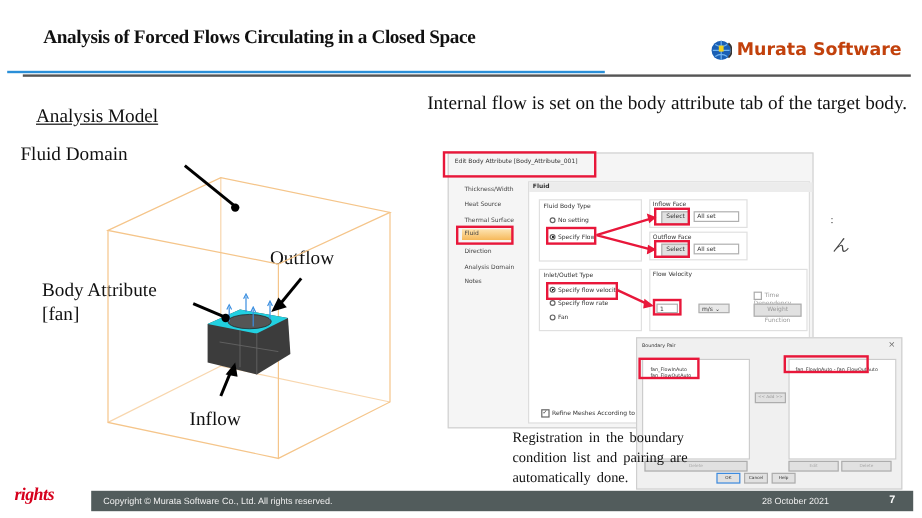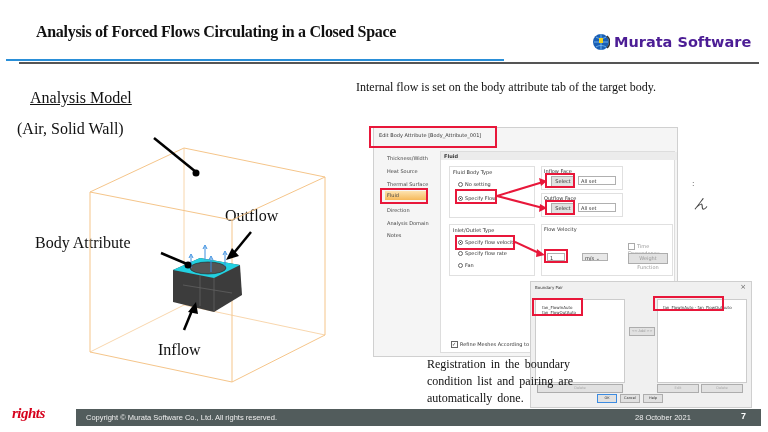--- a/index.html
+++ b/index.html
@@ -1,24 +1,24 @@
 <!DOCTYPE html>
 <html><head>
 <meta charset="utf-8">
 <style>
   html,body{margin:0;padding:0;}
   body{width:768px;height:432px;position:relative;overflow:hidden;background:#fff;font-family:"Liberation Serif",serif;color:#111;}
   .abs{position:absolute;}
   .title{left:36px;top:23px;font-size:16px;letter-spacing:-0.3px;font-weight:bold;}
-  .logo{left:592px;top:33px;display:flex;align-items:center;gap:4px;font-family:"DejaVu Sans",sans-serif;font-weight:bold;font-size:14.5px;color:#4c1d95;}
+  .logo{left:592px;top:33px;display:flex;align-items:center;gap:4px;font-family:"DejaVu Sans",sans-serif;font-weight:bold;font-size:14.5px;color:#c2410c;}
   .rule-blue{left:6px;top:59px;width:498px;height:2px;background:#2a8fd8;}
   .rule-gray{left:19px;top:62px;width:740px;height:2px;background:#555;}
   .h-model{left:30px;top:77px;font-size:16px;text-decoration:underline;margin-top:12px;}
   .lbl{font-size:16px;line-height:20px;}
-  .intro{left:356px;top:76px;font-size:12px;line-height:22px;width:400px;}
+  .intro{left:356px;top:76px;font-size:16px;line-height:22px;width:400px;}
   
   .dlg{left:373px;top:127px;width:303px;height:228px;background:#f5f5f5;border:1px solid #d0d0d0;font-family:"DejaVu Sans",sans-serif;font-size:5px;color:#333;}
   .dlg-title{position:absolute;left:5px;top:4px;font-size:5px;}
   .redbox{position:absolute;border:2.5px solid #e8173a;box-sizing:border-box;}
   .sideitem{position:absolute;left:13px;font-size:5px;color:#444;}
   .content{position:absolute;left:66px;top:23px;width:233px;height:200px;background:#fff;border:1px solid #ddd;}
   .groupbox{position:absolute;border:1px solid #e0e0e0;}
   .btn{position:absolute;background:#e1e1e1;border:1px solid #adadad;text-align:center;font-size:5px;line-height:9px;}
   .inp{position:absolute;background:#fff;border:1px solid #b0b0b0;font-size:5px;line-height:8px;padding-left:2px;box-sizing:border-box;}
   .radio{display:inline-block;width:5px;height:5px;border:1px solid #666;border-radius:50%;vertical-align:middle;margin-right:2px;box-sizing:border-box;}
@@ -42,24 +42,25 @@
     <rect x="7" y="5" width="4" height="5" fill="#f2d21b"></rect>
     <path d="M15 3 A8 8 0 0 1 15 15" stroke="#333" stroke-width="1.5" fill="none"></path>
   </svg>
   <span>Murata Software</span>
 </div>
 <div class="abs rule-blue"></div>
 <div class="abs rule-gray"></div>
 
 <div class="abs h-model">Analysis Model</div>
 <div class="abs lbl" style="left:17px;top:119px;">
-  <div>(Air, Solid Wall)</div>
+  <div>Fluid Domain</div>
 </div>
 <div class="abs lbl" style="left:35px;top:233px;">
   <div>Body Attribute</div>
+  <div>[fan]</div>
 </div>
 <div class="abs lbl" style="left:225px;top:206px;">Outflow</div>
 <div class="abs lbl" style="left:158px;top:340px;">Inflow</div>
 
 <svg class="abs" style="left:0;top:0;" width="360" height="400">
   <g stroke="#f5c58a" stroke-width="1" fill="none">
     <path d="M90 192 L184 148 L325 177 L232 220 Z"></path>
     <path d="M90 192 L90 352 L232 382 L232 220"></path>
     <path d="M232 382 L325 335 L325 177"></path>
     <path d="M184 148 L184 305 L325 335" stroke-opacity="0.7"></path>

